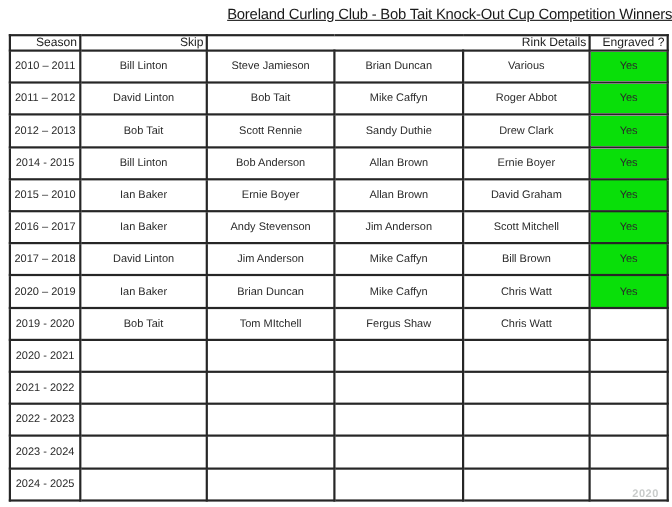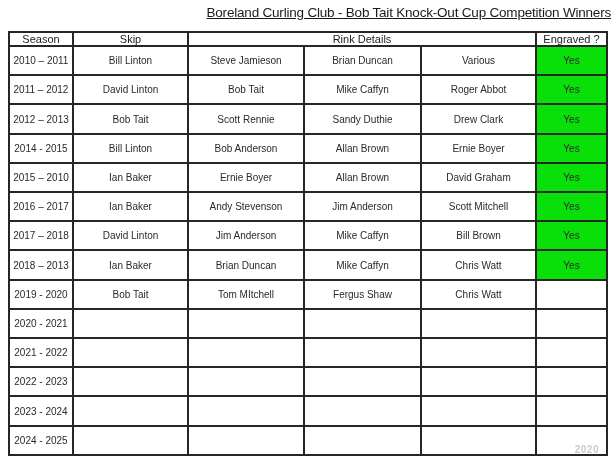--- a/index.html
+++ b/index.html
@@ -42,20 +42,21 @@
     padding: 0 2px;
     text-align: center;
     vertical-align: middle;
     overflow: hidden;
     white-space: nowrap;
   }
   table.winners th {
     font-size: 11px;
     font-weight: normal;
     color: #1c1c1c;
+    text-align: right;
   }
   table.winners td {
     font-size: 10px;
     font-weight: normal;
     color: #2a2a2a;
   }
   td.engraved-yes {
     background: var(--green, #09df09);
     color: #1b3a1b;
   }
@@ -152,21 +153,21 @@
   <tr>
     <td>2017 – 2018</td>
     <td>David Linton</td>
     <td>Jim Anderson</td>
     <td>Mike Caffyn</td>
     <td>Bill Brown</td>
     <td class="engraved-yes">Yes</td>
   </tr>
 
   <tr>
-    <td>2018 – 2013</td>
+    <td>2020 – 2019</td>
     <td>Ian Baker</td>
     <td>Brian Duncan</td>
     <td>Mike Caffyn</td>
     <td>Chris Watt</td>
     <td class="engraved-yes">Yes</td>
   </tr>
 
   <tr>
     <td>2019 - 2020</td>
     <td>Bob Tait</td>

